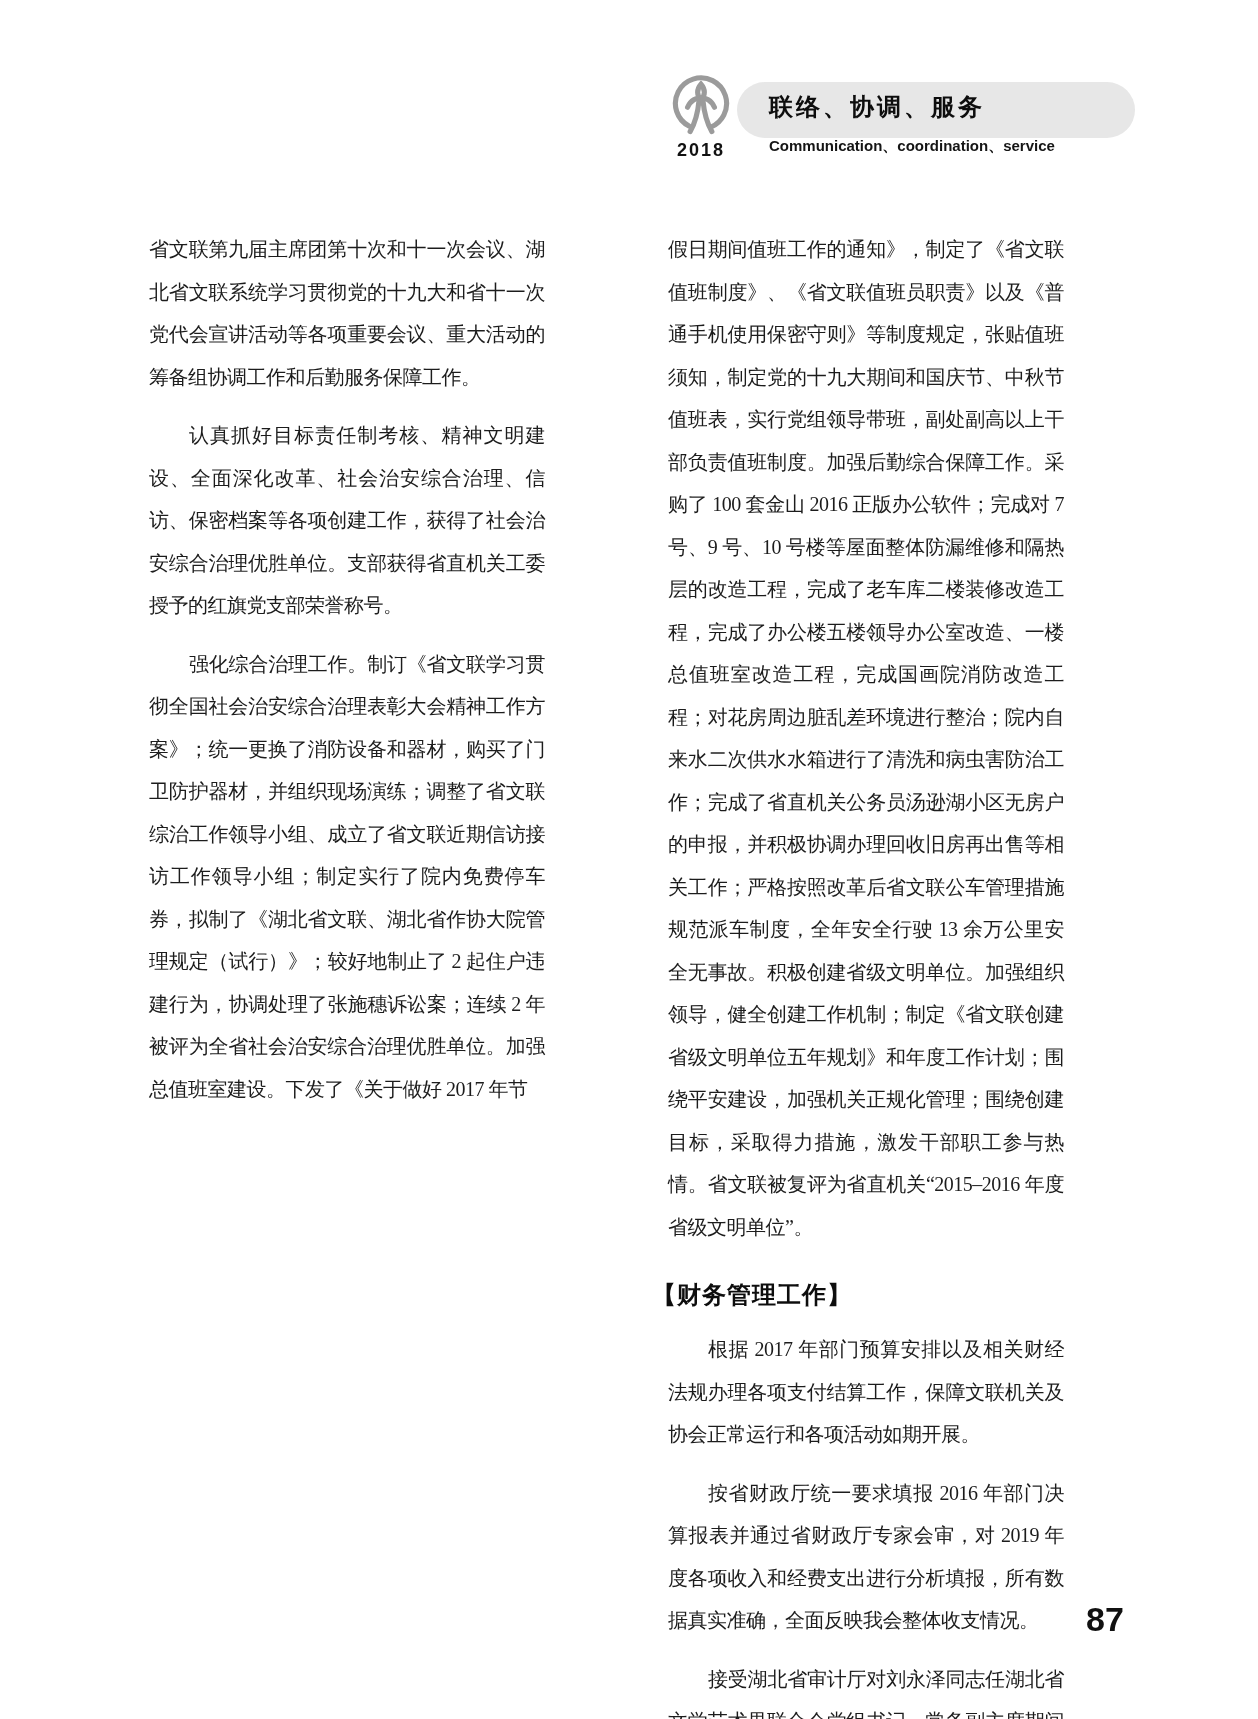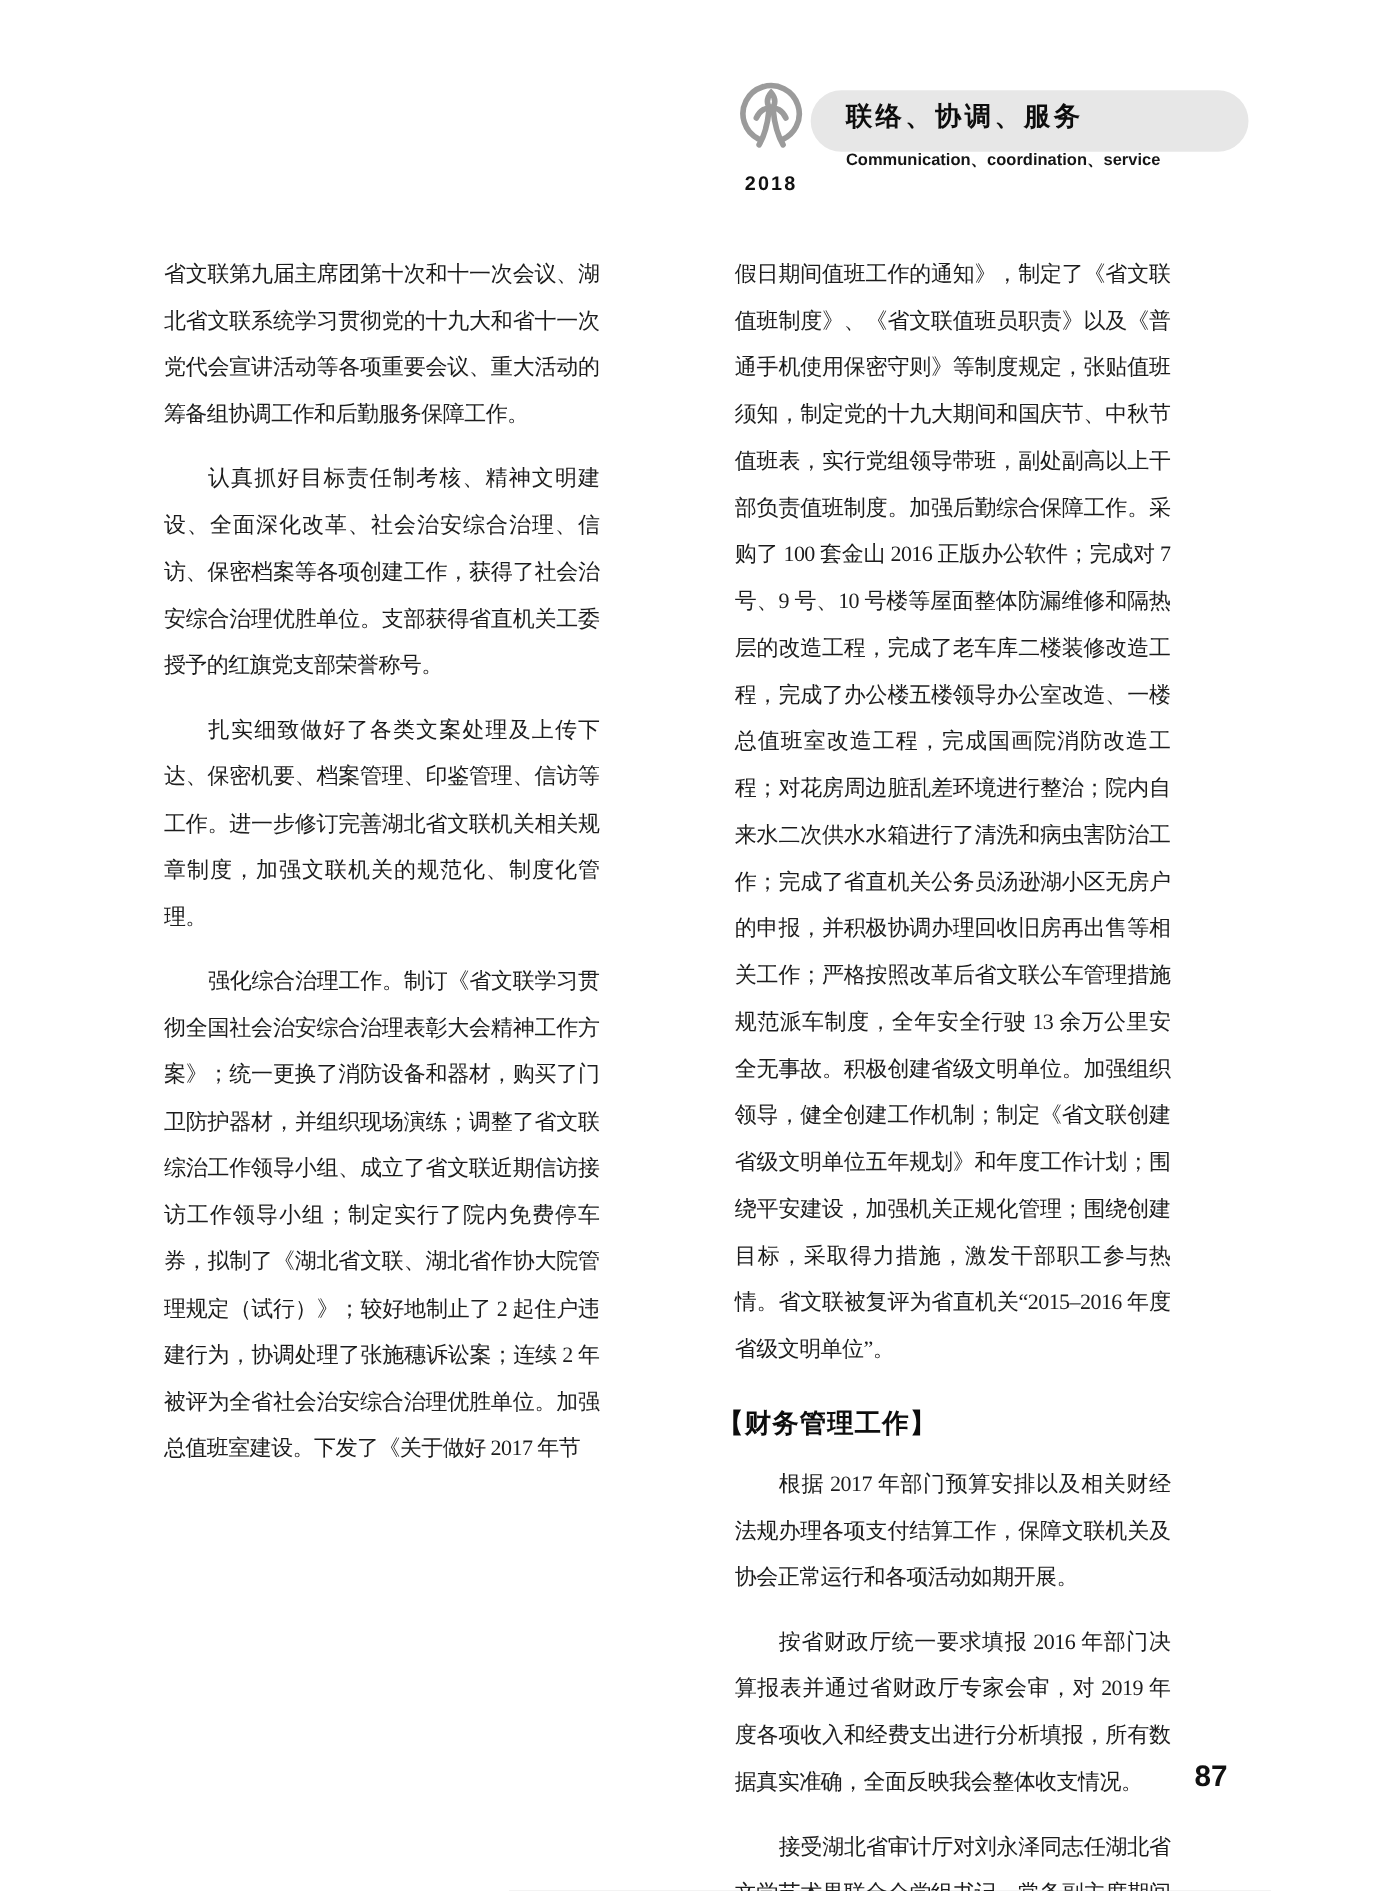--- a/index.html
+++ b/index.html
@@ -8,21 +8,21 @@
     width:1258px;height:1719px;
     background:#ffffff;
     overflow:hidden;
     font-family:"Liberation Serif","DejaVu Serif",serif;
     color:#1c1c1c;
   }
   
   .logo-group{position:absolute;left:660px;top:74px;width:82px;text-align:center;}
   .logo-group svg{display:block;margin:0 auto;}
   .logo-year{
-    margin-top:19px;
+    margin-top:2px;
     font-family:"Liberation Sans","DejaVu Sans",sans-serif;
     font-weight:bold;font-size:18px;letter-spacing:2px;color:#111;
   }
   .banner{
     position:absolute;left:737px;top:82px;width:398px;height:56px;
     background:#e7e7e7;border-radius:32px;
     box-sizing:border-box;padding:10px 0 0 32px;
   }
   .banner-title-cn{
     margin:0;
@@ -47,21 +47,21 @@
   .sec-heading{
     margin:30px 0 12px 0;
     font-family:"Liberation Sans","DejaVu Sans",sans-serif;
     font-weight:bold;font-size:24px;line-height:34px;letter-spacing:1px;color:#0d0d0d;
     text-align:left;text-indent:0;
   }
   
   .page-num{
     position:absolute;left:1086px;top:1600px;
     font-family:"Liberation Sans","DejaVu Sans",sans-serif;
-    font-weight:bold;font-size:27px;color:#111;
+    font-weight:bold;font-size:34px;color:#111;
   }
 </style>
 </head>
 <body>
 
 <div class="page">
 
   <div class="logo-group">
     <span>
       <svg width="64" height="64" viewBox="0 0 100 100">
@@ -79,21 +79,20 @@
   </div>
 
   <div class="banner">
     <p class="banner-title-cn">联络、协调、服务</p>
     <p class="banner-title-en">Communication、coordination、service</p>
   </div>
 
   <div class="col col-left">
       <p class="para">省文联第九届主席团第十次和十一次会议、湖北省文联系统学习贯彻党的十九大和省十一次党代会宣讲活动等各项重要会议、重大活动的筹备组协调工作和后勤服务保障工作。</p>
       <p class="para indent">认真抓好目标责任制考核、精神文明建设、全面深化改革、社会治安综合治理、信访、保密档案等各项创建工作，获得了社会治安综合治理优胜单位。支部获得省直机关工委授予的红旗党支部荣誉称号。</p>
-      <p class="para indent">扎实细致做好了各类文案处理及上传下达、保密机要、档案管理、印鉴管理、信访等工作。进一步修订完善湖北省文联机关相关规章制度，加强文联机关的规范化、制度化管理。</p>
       <p class="para indent">强化综合治理工作。制订《省文联学习贯彻全国社会治安综合治理表彰大会精神工作方案》；统一更换了消防设备和器材，购买了门卫防护器材，并组织现场演练；调整了省文联综治工作领导小组、成立了省文联近期信访接访工作领导小组；制定实行了院内免费停车券，拟制了《湖北省文联、湖北省作协大院管理规定（试行）》；较好地制止了 2 起住户违建行为，协调处理了张施穗诉讼案；连续 2 年被评为全省社会治安综合治理优胜单位。加强总值班室建设。下发了《关于做好 2017 年节</p>
     </div>
   <div class="col col-right">
       <p class="para">假日期间值班工作的通知》，制定了《省文联值班制度》、《省文联值班员职责》以及《普通手机使用保密守则》等制度规定，张贴值班须知，制定党的十九大期间和国庆节、中秋节值班表，实行党组领导带班，副处副高以上干部负责值班制度。加强后勤综合保障工作。采购了 100 套金山 2016 正版办公软件；完成对 7 号、9 号、10 号楼等屋面整体防漏维修和隔热层的改造工程，完成了老车库二楼装修改造工程，完成了办公楼五楼领导办公室改造、一楼总值班室改造工程，完成国画院消防改造工程；对花房周边脏乱差环境进行整治；院内自来水二次供水水箱进行了清洗和病虫害防治工作；完成了省直机关公务员汤逊湖小区无房户的申报，并积极协调办理回收旧房再出售等相关工作；严格按照改革后省文联公车管理措施规范派车制度，全年安全行驶 13 余万公里安全无事故。积极创建省级文明单位。加强组织领导，健全创建工作机制；制定《省文联创建省级文明单位五年规划》和年度工作计划；围绕平安建设，加强机关正规化管理；围绕创建目标，采取得力措施，激发干部职工参与热情。省文联被复评为省直机关“2015–2016 年度省级文明单位”。</p>
       <h2 class="sec-heading">【财务管理工作】</h2>
       <p class="para indent">根据 2017 年部门预算安排以及相关财经法规办理各项支付结算工作，保障文联机关及协会正常运行和各项活动如期开展。</p>
       <p class="para indent">按省财政厅统一要求填报 2016 年部门决算报表并通过省财政厅专家会审，对 2019 年度各项收入和经费支出进行分析填报，所有数据真实准确，全面反映我会整体收支情况。</p>
       <p class="para indent">接受湖北省审计厅对刘永泽同志任湖北省文学艺术界联合会党组书记、常务副主席期间经济责任履行情况的审计以及 2016 年预算执行情况的审计，对审计报告提出的问题说明原因并积极整改。</p>
     </div>
 

